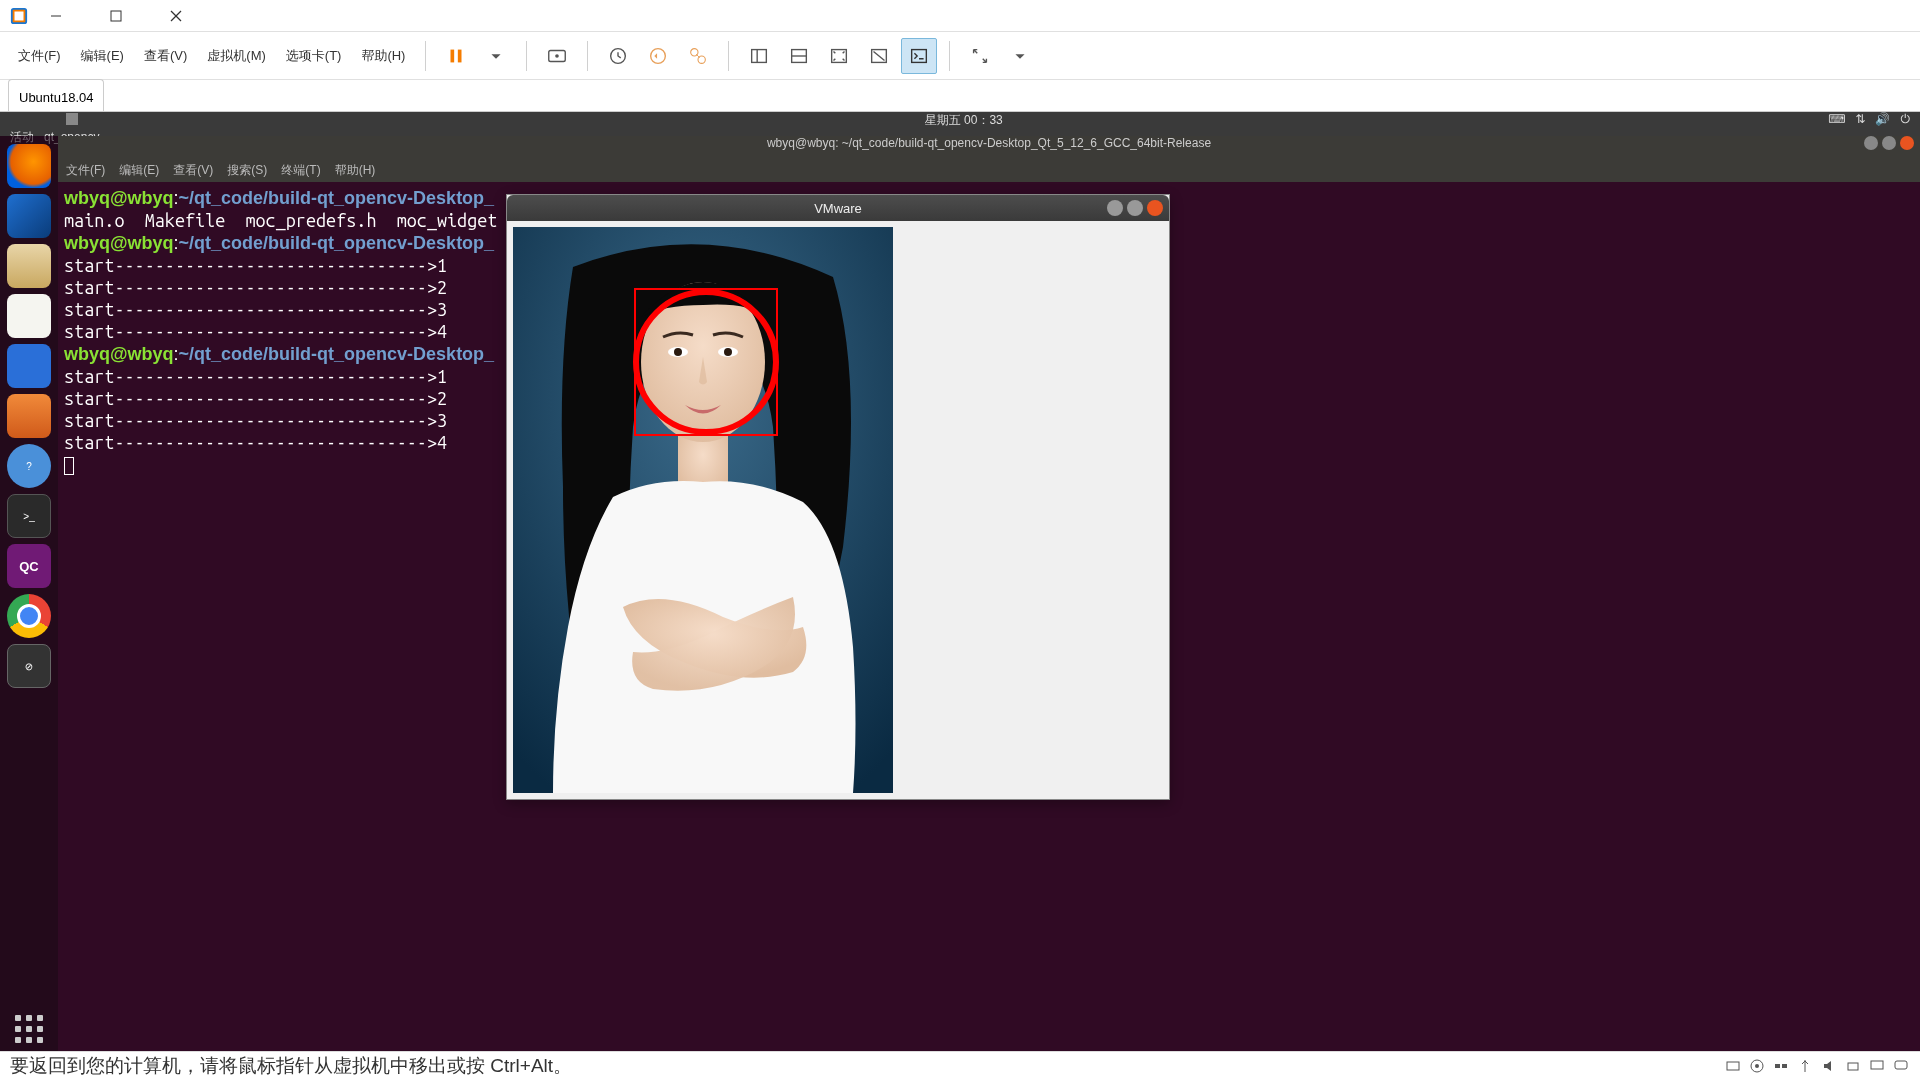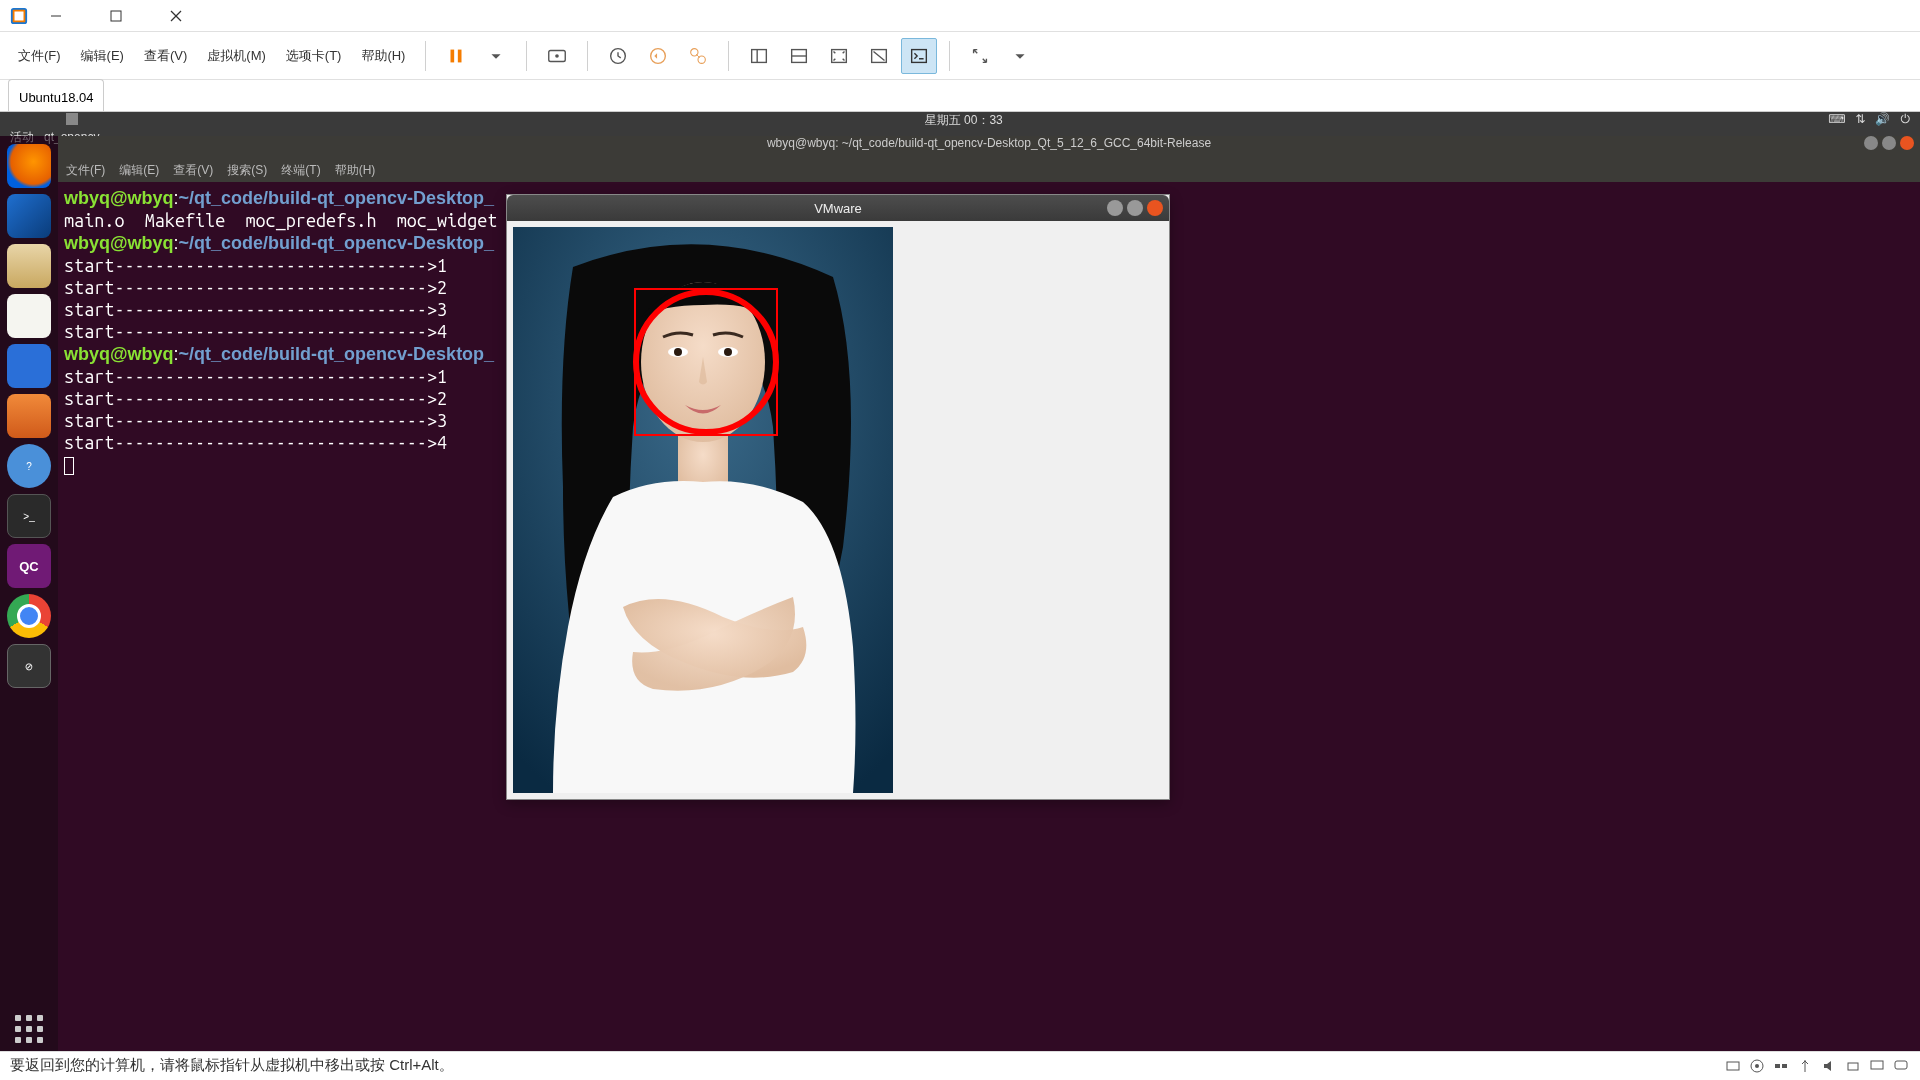--- a/index.html
+++ b/index.html
@@ -67,21 +67,21 @@
 
 
 .widget-window { position: absolute; left: 448px; top: 58px; width: 664px; background: #f0f0f0; border: 1px solid #888; box-shadow: 0 4px 12px rgba(0,0,0,0.3); }
 .widget-titlebar { height: 26px; background: linear-gradient(#4d4d4d, #3a3a3a); display: flex; align-items: center; justify-content: center; color: #eee; font-size: 13px; position: relative; border-radius: 6px 6px 0 0; }
 .widget-controls { position: absolute; right: 6px; display: flex; gap: 4px; }
 .wc-btn { width: 16px; height: 16px; border-radius: 50%; }
 .widget-content { padding: 6px; background: #f0f0f0; }
 .photo-svg { display: block; }
 
 
-.vmware-statusbar { height: 28px; border-top: 1px solid #ddd; display: flex; align-items: center; padding: 0 10px; font-size: 15px; color: #333; }
+.vmware-statusbar { height: 28px; border-top: 1px solid #ddd; display: flex; align-items: center; padding: 0 10px; font-size: 19px; color: #333; }
 .statusbar-icons { margin-left: auto; display: flex; gap: 6px; }
 .statusbar-icons span { width: 18px; height: 18px; display: inline-flex; align-items: center; justify-content: center; }
 </style>
 </head>
 <body>
 
 <div class="vmware-titlebar">
   <svg class="vmware-logo" viewBox="0 0 20 20">
       <rect x="2" y="2" width="16" height="16" rx="2" fill="#f57c00" stroke="#1976d2" stroke-width="2"></rect>
       <rect x="5" y="5" width="10" height="10" fill="#fff"></rect>

